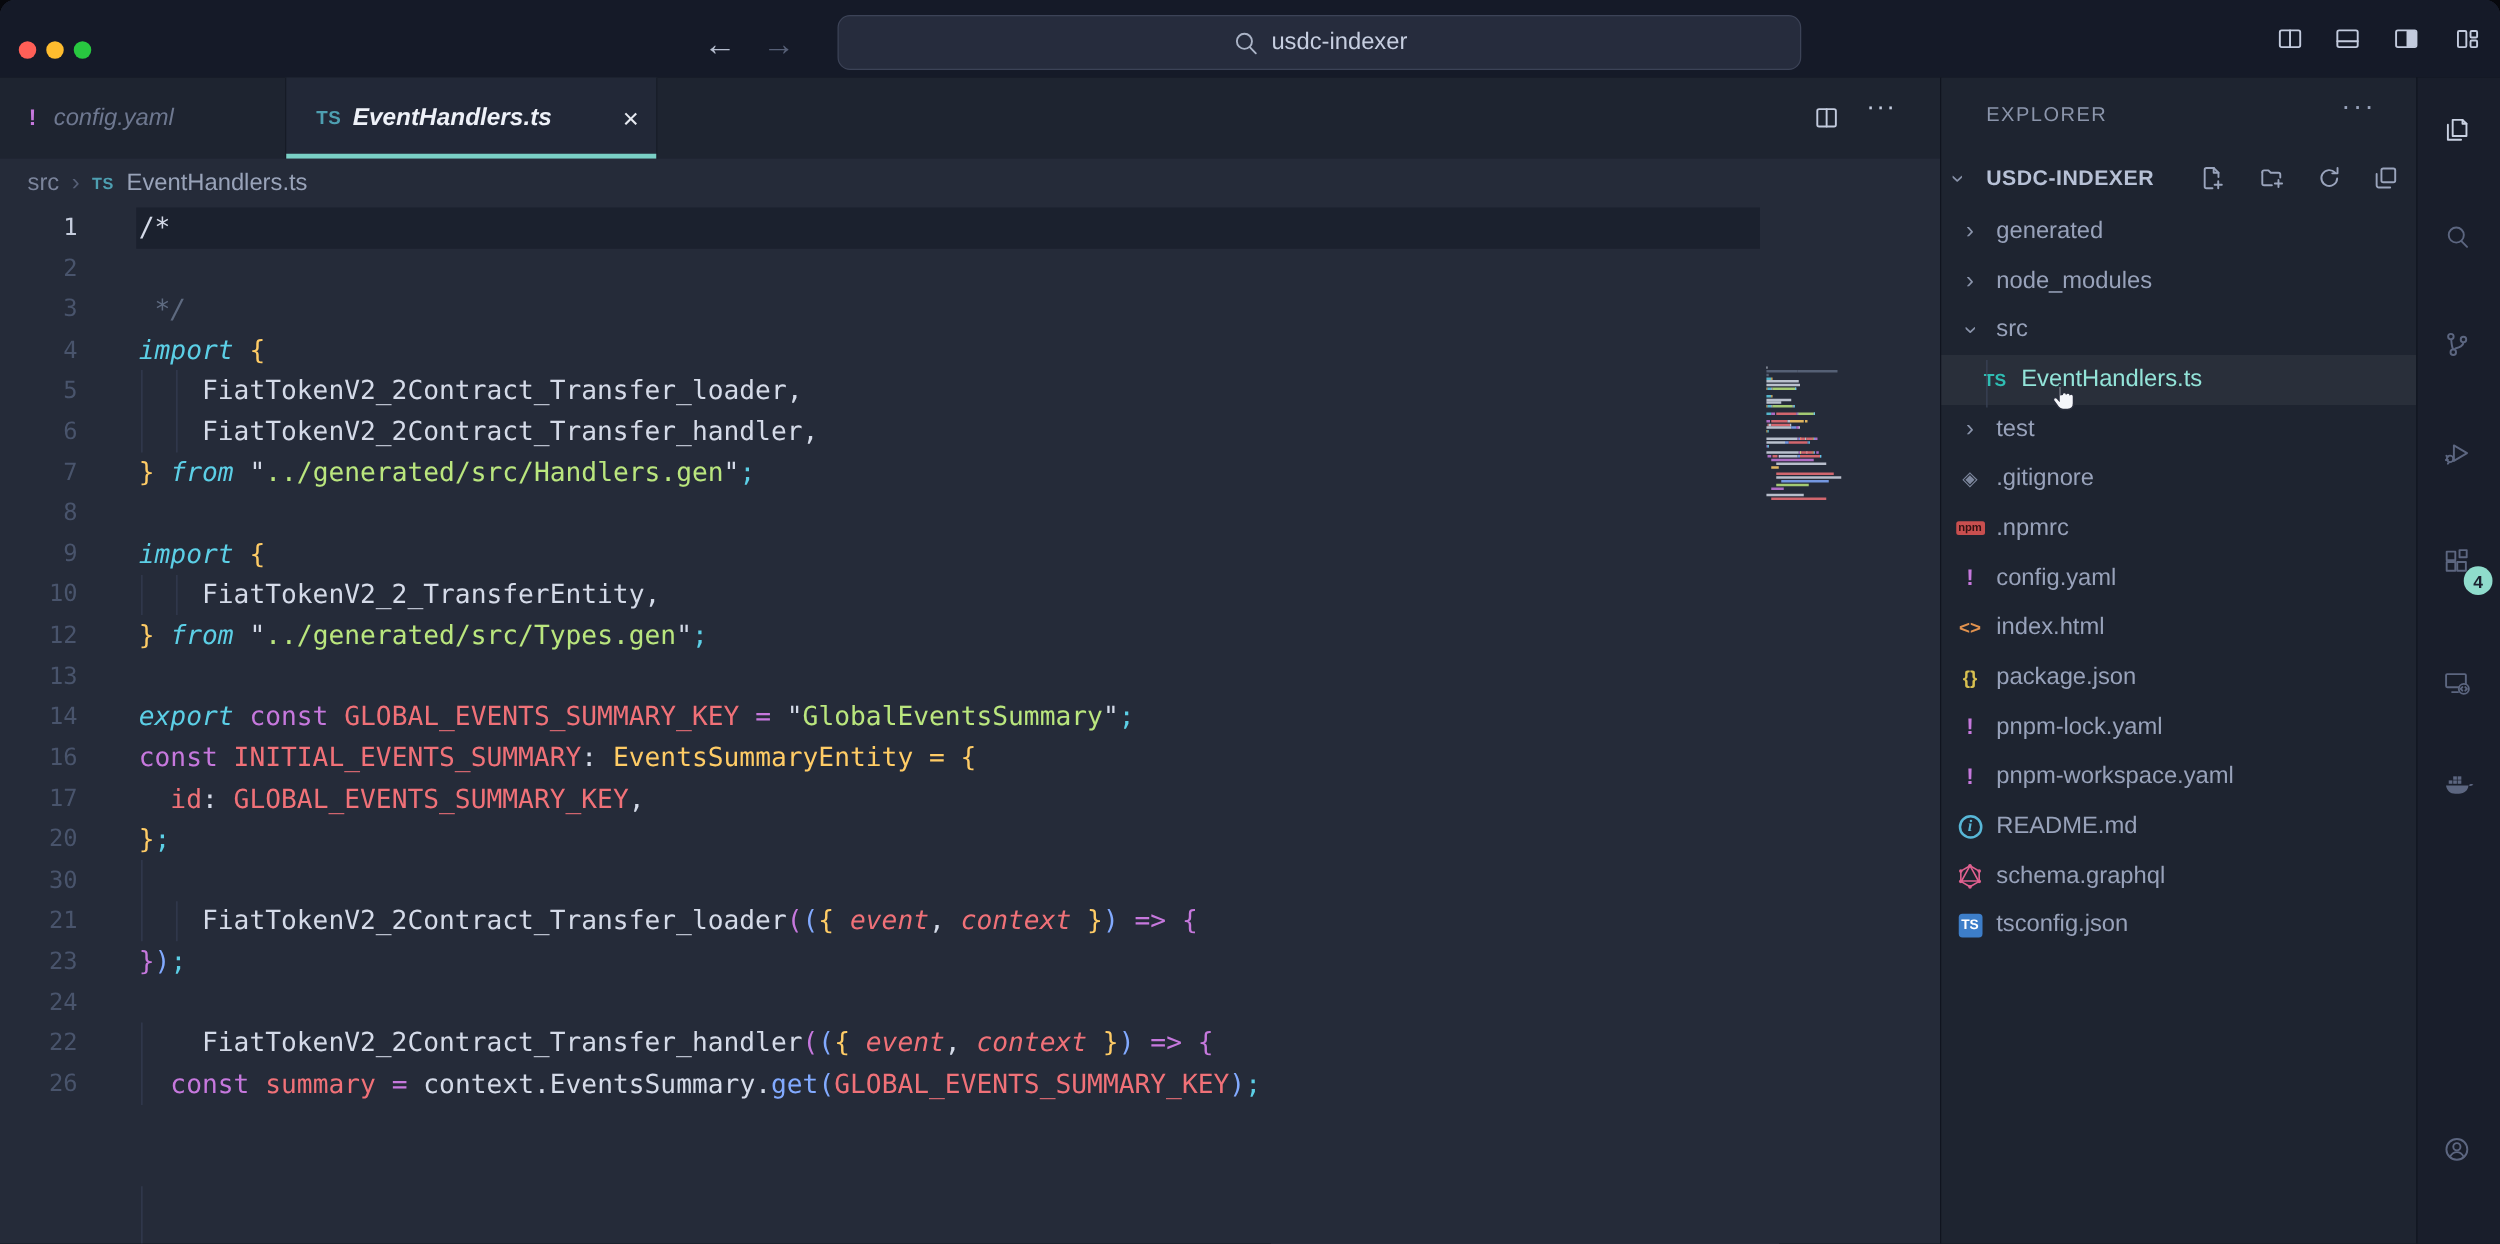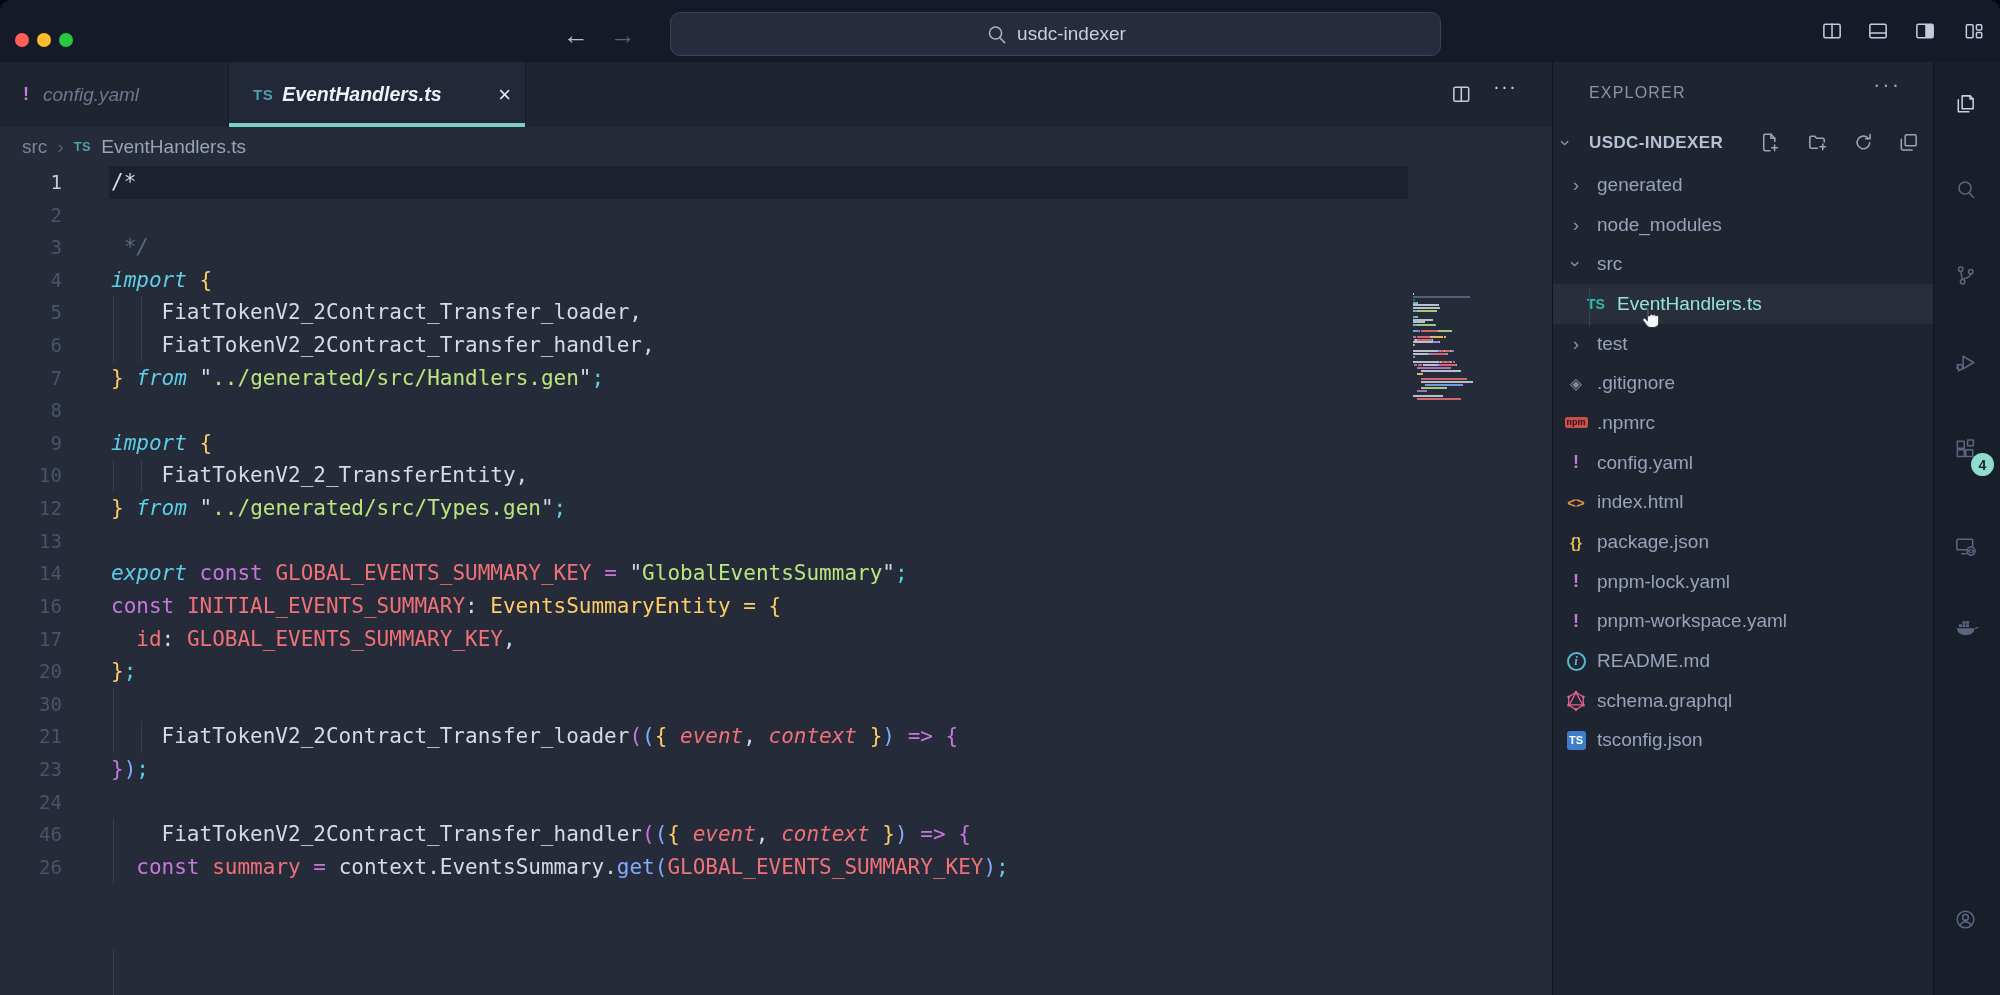--- a/index.html
+++ b/index.html
@@ -212,21 +212,21 @@
         </div>
         <div class="cl">
           <span class="ln">23</span>
           <span class="ctx"><span style="color: rgb(198, 120, 221);">}</span><span style="color: rgb(130, 170, 255);">)</span><span style="color: rgb(92, 207, 230);">;</span></span>
         </div>
         <div class="cl">
           <span class="ln">24</span>
           <span class="ctx"></span>
         </div>
         <div class="cl">
-          <span class="ln">46</span>
+          <span class="ln">22</span>
           <span class="ctx"><span style="color: rgb(212, 218, 232);">    FiatTokenV2_2Contract_Transfer_handler</span><span style="color: rgb(198, 120, 221);">(</span><span style="color: rgb(130, 170, 255);">(</span><span style="color: rgb(255, 204, 102);">{</span><span style="color: rgb(240, 113, 120); font-style: italic;"> event</span><span style="color: rgb(212, 218, 232);">,</span><span style="color: rgb(240, 113, 120); font-style: italic;"> context</span><span style="color: rgb(255, 204, 102);"> }</span><span style="color: rgb(130, 170, 255);">)</span><span style="color: rgb(212, 218, 232);"> </span><span style="color: rgb(198, 120, 221);">=&gt; {</span></span>
         </div>
         <div class="cl">
           <span class="ln">26</span>
           <span class="ctx"><span style="color: rgb(212, 218, 232);">  </span><span style="color: rgb(198, 120, 221);">const</span><span style="color: rgb(212, 218, 232);"> </span><span style="color: rgb(240, 113, 120);">summary</span><span style="color: rgb(212, 218, 232);"> </span><span style="color: rgb(198, 120, 221);">=</span><span style="color: rgb(212, 218, 232);"> context.EventsSummary.</span><span style="color: rgb(130, 170, 255);">get(</span><span style="color: rgb(240, 113, 120);">GLOBAL_EVENTS_SUMMARY_KEY</span><span style="color: rgb(130, 170, 255);">)</span><span style="color: rgb(92, 207, 230);">;</span></span>
         </div>
       </div>
     <div id="guides">
         <div class="iguide" style="top: 169.48px; height: 65.24px; left: 113px;"></div>
         <div class="iguide" style="top: 169.48px; height: 65.24px; left: 141px;"></div>

